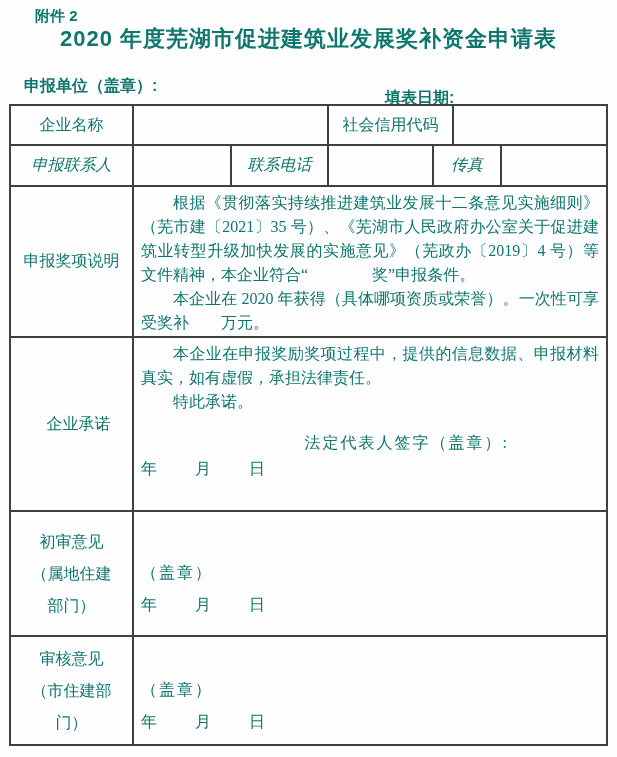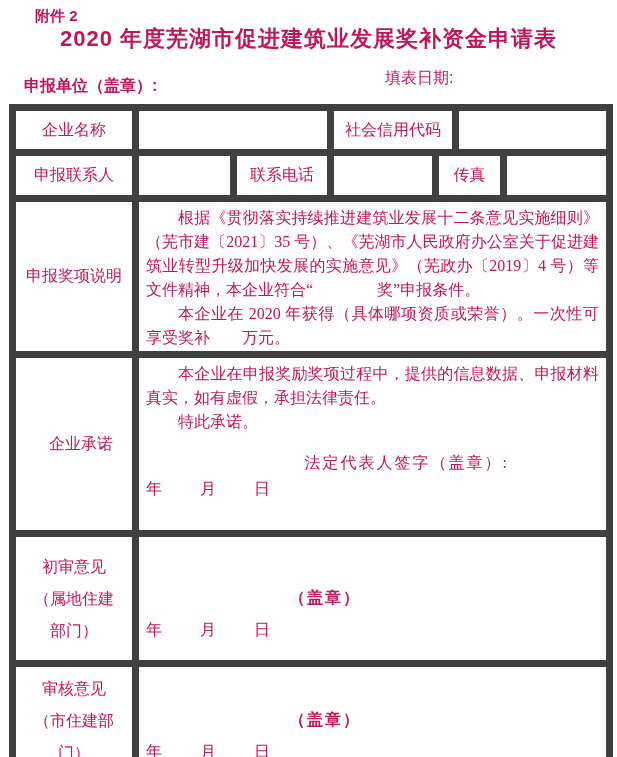--- a/index.html
+++ b/index.html
@@ -1,53 +1,53 @@
 <!DOCTYPE html>
 <html><head>
 <meta charset="utf-8">
 <style>
   html,body{margin:0;padding:0;background:#ffffff;}
   .page{
     position:relative;
     width:617px;height:757px;
     background:#fefefe;
-    color:#be185d;
+    color:#0f766e;
     font-family:"Liberation Serif","DejaVu Serif",serif;
     overflow:hidden;
   }
   .attachment{
     position:absolute;left:35px;top:7px;
     font-family:"Liberation Sans","DejaVu Sans",sans-serif;
     font-weight:bold;font-size:15px;
   }
   .title{
     position:absolute;left:0;top:24px;width:100%;
     text-align:center;margin:0;
     font-family:"Liberation Sans","DejaVu Sans",sans-serif;
     font-weight:bold;font-size:22px;letter-spacing:1px;
   }
   .subhead-applicant{
     position:absolute;left:24px;top:76px;
     font-family:"Liberation Sans","DejaVu Sans",sans-serif;
     font-weight:bold;font-size:16px;
   }
   .subhead-date{
-    position:absolute;left:385px;top:68px;
+    position:absolute;left:385px;top:88px;
     font-family:"Liberation Sans","DejaVu Sans",sans-serif;
-    font-weight:normal;font-size:16px;
+    font-weight:bold;font-size:16px;
   }
   table.form-table{
     position:absolute;left:9px;top:104px;
     width:598px;
     border-collapse:collapse;
     table-layout:fixed;
     border:2px solid #1f1f1f;
   }
   .form-table td{
-    border:7px solid #404040;
+    border:2px solid #404040;
     font-size:16px;
     padding:0;
     overflow:hidden;
   }
   .form-table td.lbl{
     text-align:center;
     vertical-align:middle;
   }
   .form-table td.content{
     vertical-align:top;
@@ -67,35 +67,34 @@
     line-height:26px;
     margin-top:16px;
     letter-spacing:2px;
   }
   .date-line{
     padding-right:54px;
     line-height:26px;
     letter-spacing:2px;
   }
   .seal-line{
-    text-align:center;
+    text-align:left;
     padding-right:95px;
     line-height:26px;
     letter-spacing:2px;
-    font-weight:bold;
   }
   tr.r6 .seal-line{margin-top:44px;}
   tr.r6 .date-line,{padding-right:62px;}
   tr.r6 .date-line{margin-top:6px;padding-right:62px;}
   tr.r7 .seal-line{margin-top:36px;}
   tr.r7 .date-line{margin-top:6px;padding-right:62px;}
   tr.r5 .date-line{margin-top:0;}
   tr.r1 td{height:38px;}
   tr.r2 td{height:34px;}
-  tr.r3 td{height:39px;}
+  tr.r3 td{height:39px;font-style:italic;}
   tr.r4 td{height:145px;}
   tr.r5 td{height:168px;padding-left:14px;}
   tr.r6 td{height:119px;}
   tr.r7 td{height:103px;}
 </style>
 </head>
 <body>
 
 <div class="page">
 

